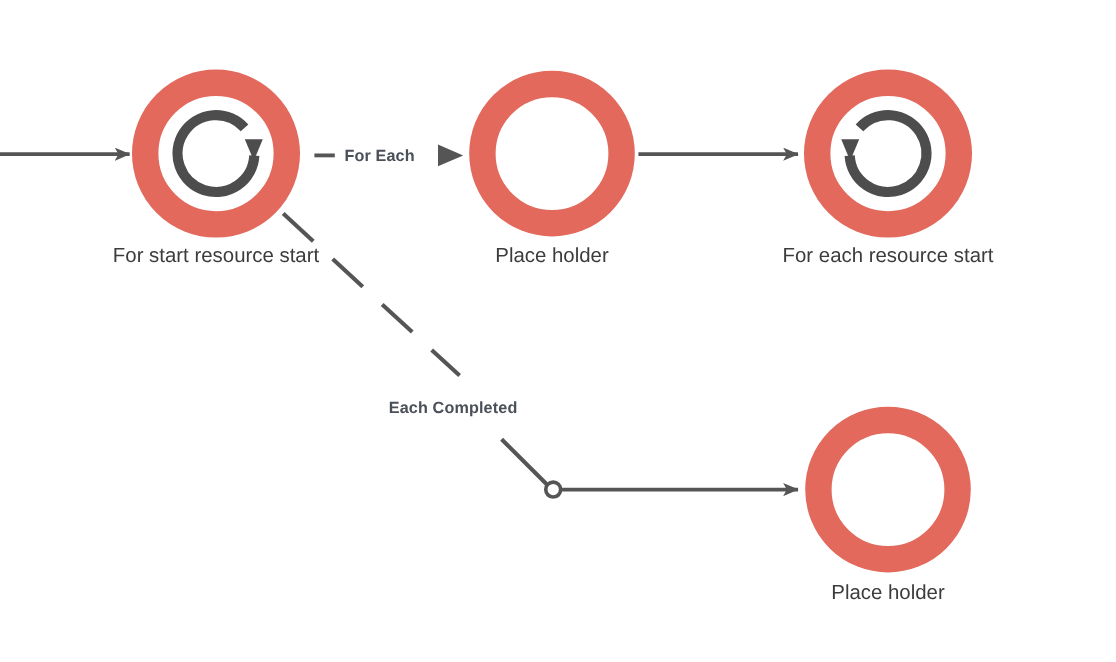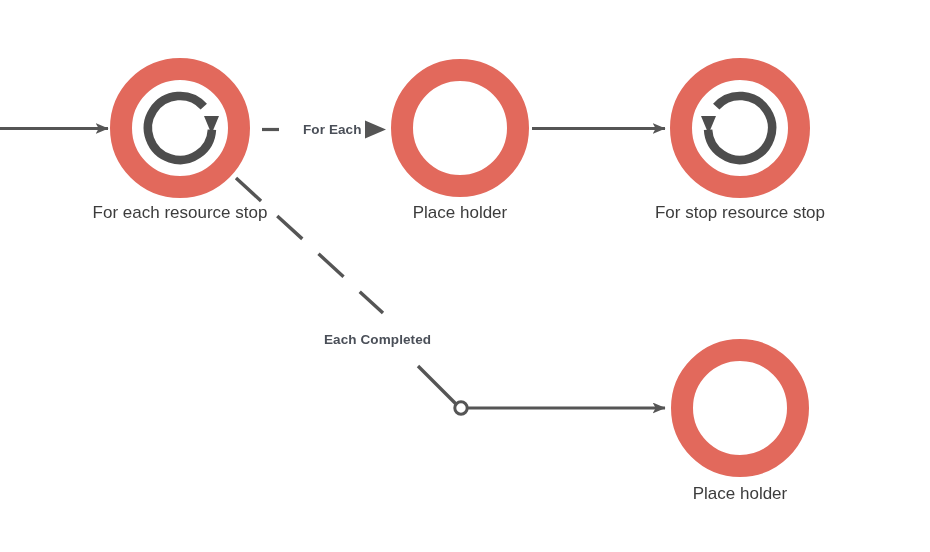--- a/index.html
+++ b/index.html
@@ -92,35 +92,35 @@
       <line x1="468" y1="408" x2="665" y2="408" stroke="#555555" stroke-width="3.2" marker-end="url(#arrowhead)"></line>
     </g>
   </svg>
 
   <div class="node" style="left:110px; top:58px; width:140px; height:140px; border-width:22px; border-color:#E2695C;">
     <svg class="node-icon" style="left:-2px; top:-2px; width:100px; height:100px;" viewBox="0 0 100 100">
       <path d="M 50,18 A 32,32 0 1 0 72.6,27.4" fill="none" stroke="#4d4d4d" stroke-width="8.5" stroke-linecap="butt" transform="rotate(48 50 50)"></path>
       <path d="M 74,38 L 89,38 L 81.5,56 Z" fill="#4d4d4d"></path>
     </svg>
   </div>
-  <div class="node-label" style="left:30px; top:203px; width:300px;">For each resource stop</div>
+  <div class="node-label" style="left:30px; top:203px; width:300px;">For start resource start</div>
 
   <div class="node" style="left:391px; top:59px; width:138px; height:138px; border-width:22px; border-color:#E2695C;"></div>
   <div class="node-label" style="left:310px; top:203px; width:300px;">Place holder</div>
 
   <div class="node" style="left:670px; top:58px; width:140px; height:140px; border-width:22px; border-color:#E2695C;">
     <svg class="node-icon" style="left:-2px; top:-2px; width:100px; height:100px;" viewBox="0 0 100 100">
       <g transform="translate(100,0) scale(-1,1)">
         <path d="M 50,18 A 32,32 0 1 0 72.6,27.4" fill="none" stroke="#4d4d4d" stroke-width="8.5" stroke-linecap="butt" transform="rotate(48 50 50)"></path>
         <path d="M 74,38 L 89,38 L 81.5,56 Z" fill="#4d4d4d"></path>
       </g>
     </svg>
   </div>
-  <div class="node-label" style="left:590px; top:203px; width:300px;">For stop resource stop</div>
+  <div class="node-label" style="left:590px; top:203px; width:300px;">For each resource start</div>
 
   <div class="node" style="left:671px; top:339px; width:138px; height:138px; border-width:22px; border-color:#E2695C;"></div>
   <div class="node-label" style="left:590px; top:484px; width:300px;">Place holder</div>
 
-  <div class="edge-label" style="left:303px; top:122px;text-align:right;">For Each</div>
+  <div class="edge-label" style="left:287px; top:122px;text-align:right;">For Each</div>
 
   <div class="edge-label" style="left:324px; top:332px;">Each Completed</div>
 
 </div>
 
 </body></html>

